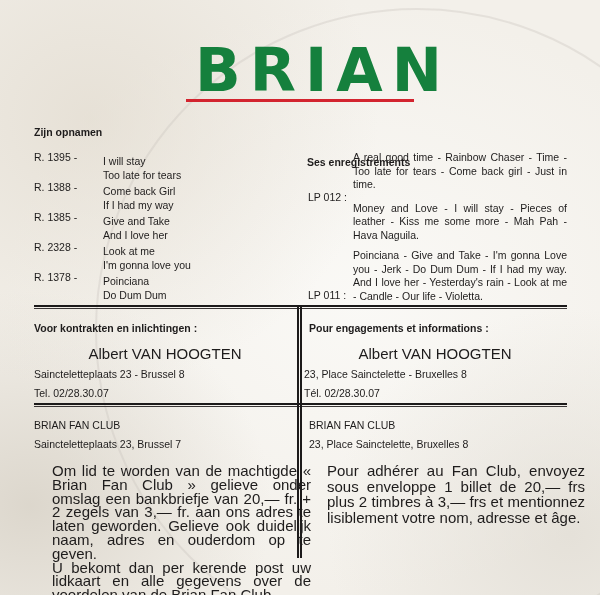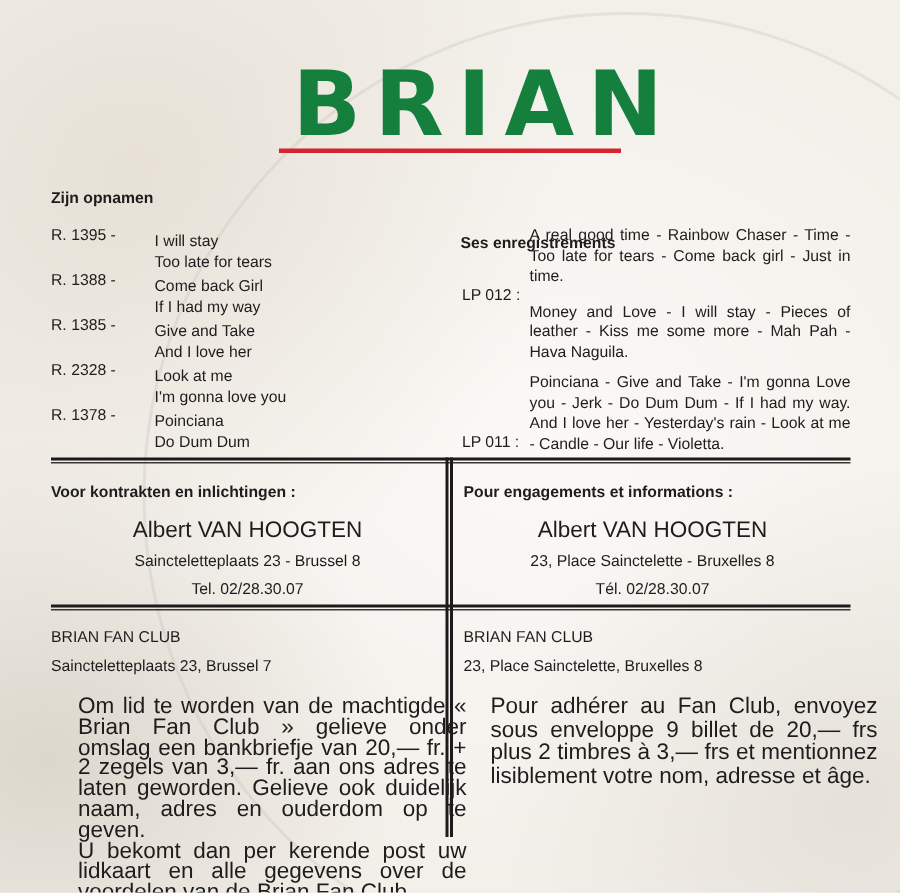--- a/index.html
+++ b/index.html
@@ -48,21 +48,21 @@
       border-top: 2px solid #1c1a1a; border-bottom: 1px solid #3a3636;
       box-sizing: border-box;
     }
     .vrule {
       position: absolute; width: 5px;
       border-left: 2px solid #1c1a1a; border-right: 2px solid #1c1a1a;
       box-sizing: border-box;
     }
     .contact-head { position: absolute; font-weight: bold; font-size: 10.5px; }
     .contact-name { position: absolute; font-size: 15px; text-align: center; }
-    .contact-line { position: absolute; font-size: 10.5px; text-align: center; }
+    .contact-line { position: absolute; font-size: 10.5px; text-align: left; }
 
     .club { position: absolute; font-size: 10.5px; }
     .club-para {
       position: absolute; font-size: 15px; line-height: 13.8px; text-align: justify; margin-left: 18px;
     }
     .club-para p { margin: 0; }
     .fr .club-para { line-height: 15.5px; }
   </style>
 </head>
 <body>
@@ -144,15 +144,15 @@
 <div class="club" style="left:34px; top:438px;">Saincteletteplaats 23, Brussel 7</div>
 <div class="club-para" style="left:34px; top:464px; width:259px;">
   <p>Om lid te worden van de machtigde « Brian Fan Club » gelieve onder omslag een bankbriefje van 20,— fr. + 2 zegels van 3,— fr. aan ons adres te laten geworden. Gelieve ook duidelijk naam, adres en ouderdom op te geven.</p>
   <p>U bekomt dan per kerende post uw lidkaart en alle gegevens over de voordelen van de Brian Fan Club.</p>
 </div>
 
 <div class="fr">
   <div class="club" style="left:309px; top:419px;">BRIAN FAN CLUB</div>
   <div class="club" style="left:309px; top:438px;">23, Place Sainctelette, Bruxelles 8</div>
   <div class="club-para" style="left:309px; top:463px; width:258px;">
-    <p>Pour adhérer au Fan Club, envoyez sous enveloppe 9 billet de 20,— frs plus 2 timbres à 3,— frs et mentionnez lisiblement votre nom, adresse et âge.</p>
+    <p>Pour adhérer au Fan Club, envoyez sous enveloppe 1 billet de 20,— frs plus 2 timbres à 3,— frs et mentionnez lisiblement votre nom, adresse et âge.</p>
   </div>
 </div>
 
 </body></html>

